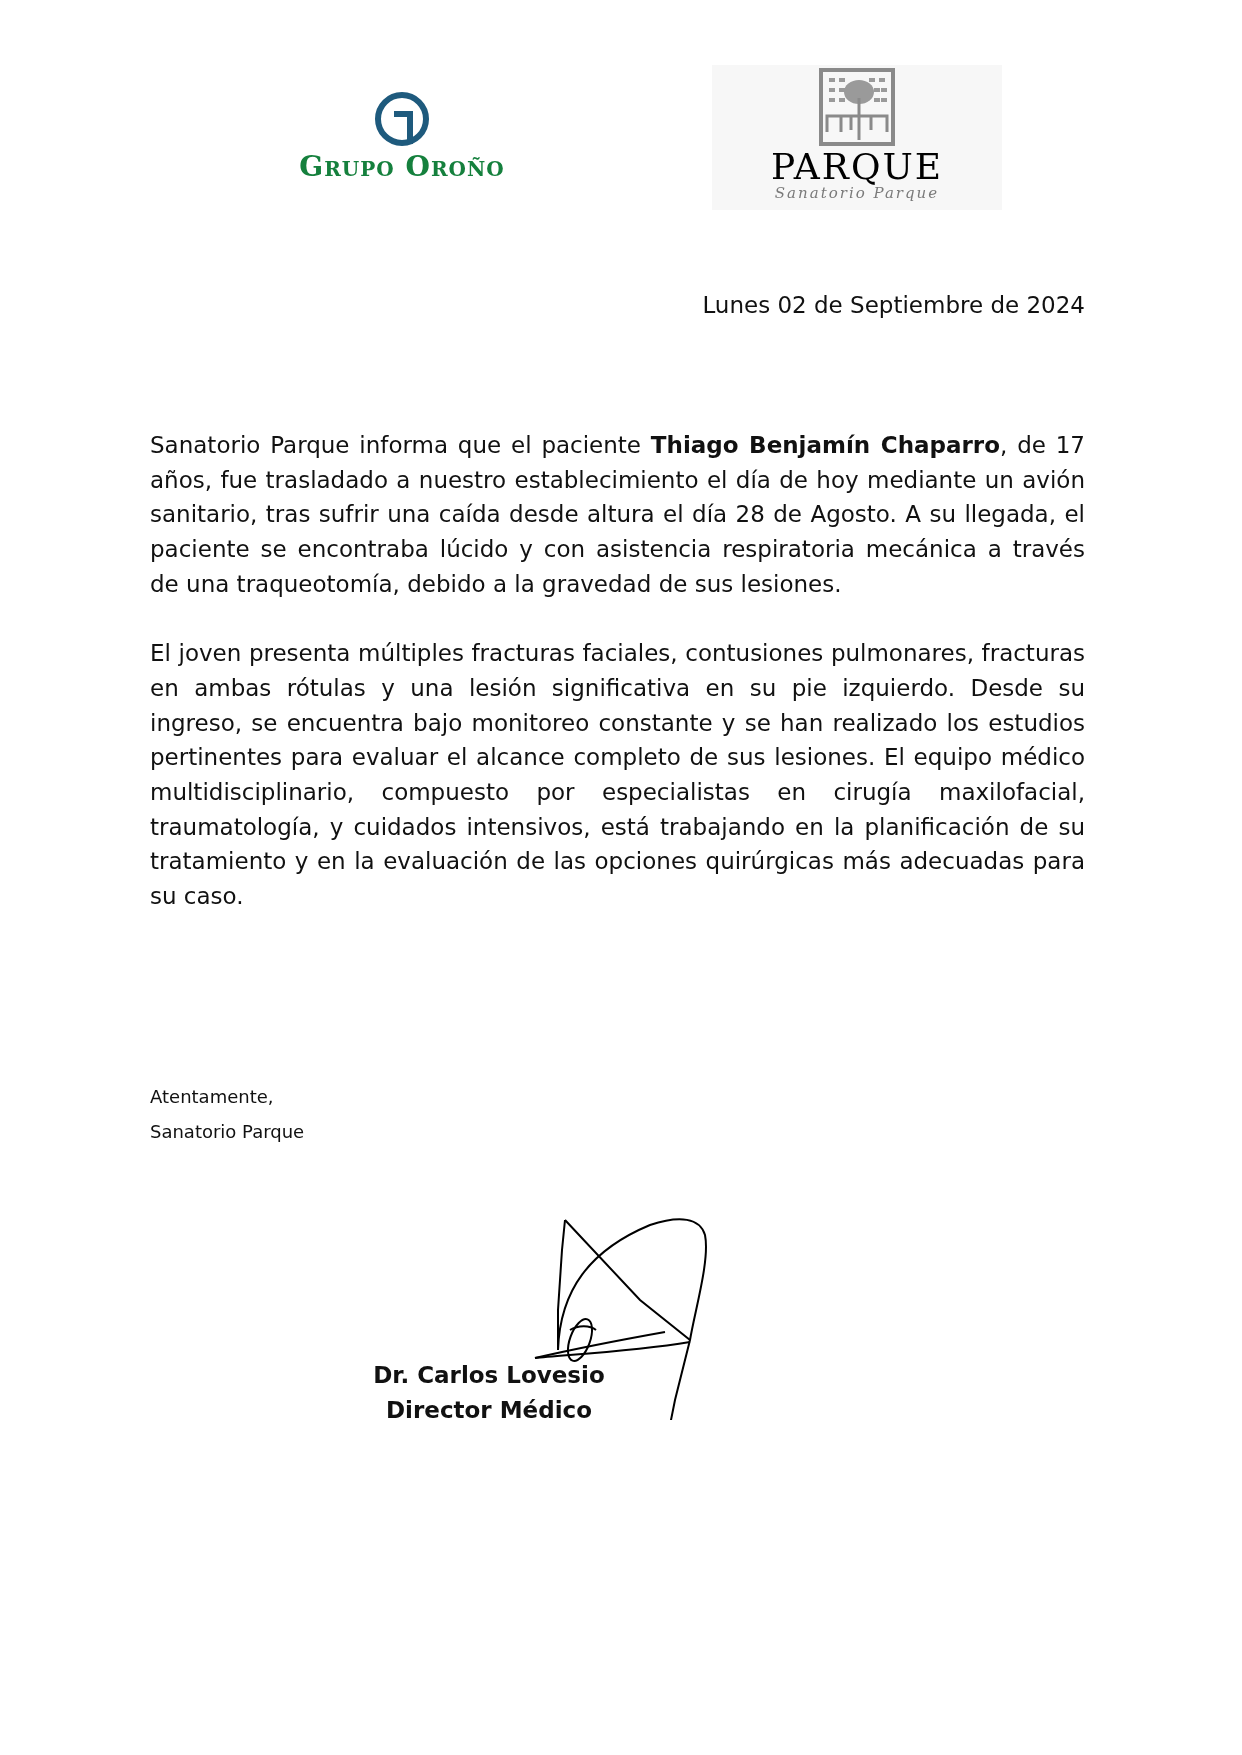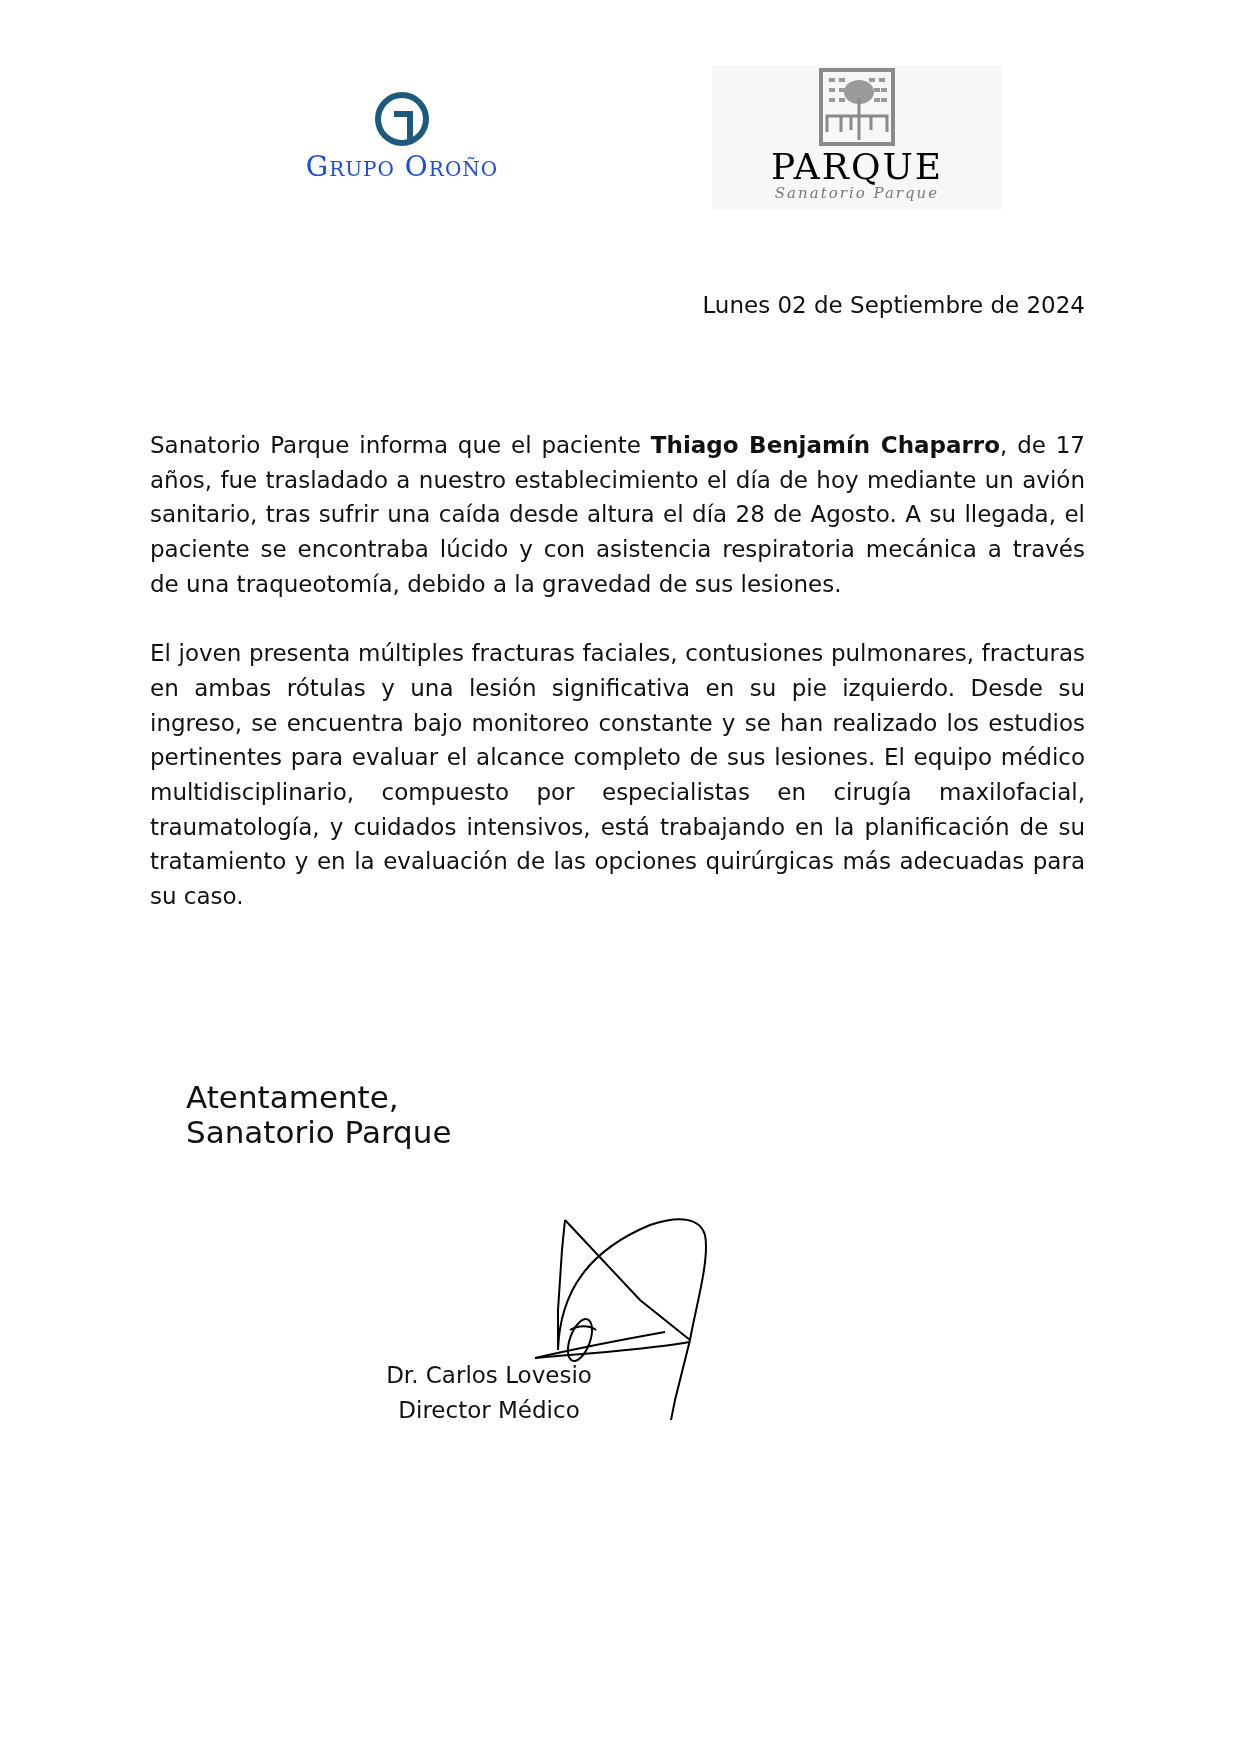--- a/index.html
+++ b/index.html
@@ -1,37 +1,37 @@
 <!DOCTYPE html>
 <html><head>
 <meta charset="utf-8">
 <style>
   html, body { margin: 0; padding: 0; background: #ffffff; }
   body { width: 1242px; height: 1755px; position: relative; overflow: hidden;
          font-family: "DejaVu Sans", sans-serif; color: #111; }
   .logo-grupo { position: absolute; left: 262px; top: 90px; width: 280px; text-align: center; }
   .logo-grupo svg { display: block; margin: 0 auto; }
-  .grupo-text { font-family: "DejaVu Serif", serif; font-weight: normal; color: #1d4ed8;
+  .grupo-text { font-family: "DejaVu Serif", serif; font-weight: bold; color: #15803d;
                 font-size: 28px; letter-spacing: 1px; margin-top: 2px; font-variant: small-caps; }
   .logo-parque { position: absolute; left: 712px; top: 65px; width: 290px; height: 145px;
                  background: #f7f7f7; text-align: center; }
   .logo-parque svg { display: block; margin: 3px auto 0; }
   .parque-text { font-family: "DejaVu Serif", serif; color: #000000; font-size: 36px;
                  letter-spacing: 2px; line-height: 38px; margin-top: 2px; }
   .parque-sub { font-family: "DejaVu Serif", serif; font-style: italic; color: #7a7a7a;
                 font-size: 15px; letter-spacing: 2px; margin-top: -2px; }
   .date { position: absolute; right: 157px; top: 292px; font-size: 23px; }
   .body { position: absolute; left: 150px; width: 935px; top: 384px;
           font-size: 23px; line-height: 34.7px; margin-top: 44px; }
   .body p { margin: 0 0 34.7px 0; text-align: justify; }
   .body b { font-weight: bold; }
-  .closing { position: absolute; left: 150px; top: 1080px; font-size: 31px; line-height: 34.7px; margin-left: 36px; }
+  .closing { position: absolute; left: 150px; top: 1080px; font-size: 18px; line-height: 34.7px; }
   .sig { position: absolute; left: 500px; top: 1190px; }
   .signer { position: absolute; left: 0; width: 984px; top: 1358px; text-align: center;
-            font-size: 23px; line-height: 34.7px; padding-left: 0; }
+            font-size: 23px; line-height: 34.7px; padding-left: 0; font-weight: bold; }
   .signer div { position: relative; left: -3px; }
 </style>
 </head>
 <body>
 
 <div class="logo-grupo">
   <svg width="60" height="58" viewBox="0 0 60 58">
     <circle cx="30" cy="29" r="24" fill="none" stroke="#1e5a7d" stroke-width="6"></circle>
     <path d="M22 24 H38 V54" fill="none" stroke="#1e5a7d" stroke-width="6"></path>
   </svg>

